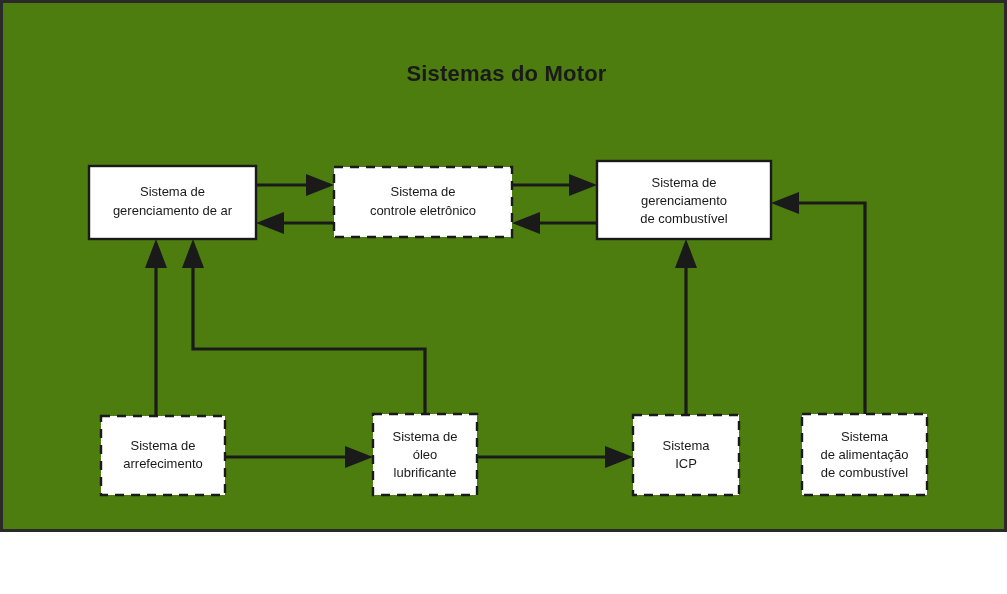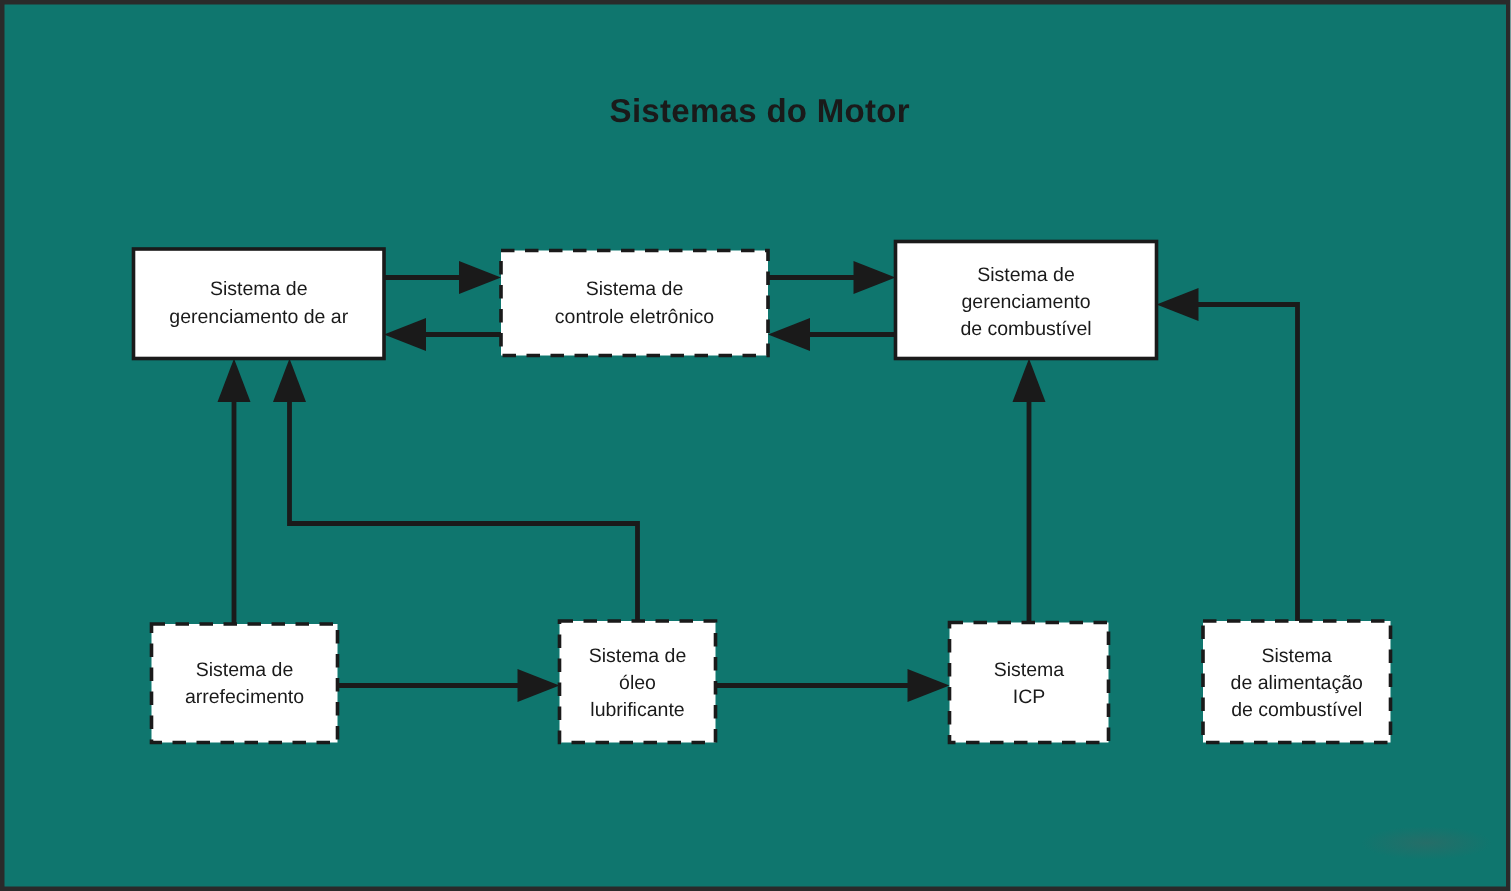--- a/index.html
+++ b/index.html
@@ -6,22 +6,22 @@
     margin: 0;
     padding: 0;
     background: #ffffff;
   }
   body {
     font-family: "Liberation Sans", sans-serif;
   }
   #page {
     position: relative;
     width: 1007px;
-    height: 594px;
-    background: #0f766e;
+    height: 532px;
+    background: #4d7c0f;
     box-sizing: border-box;
     border: 3px solid #2a2a2a;
     overflow: hidden;
   }
   #diagram-title {
     position: absolute;
     left: 0;
     top: 58px;
     width: 1007px;
     text-align: center;

